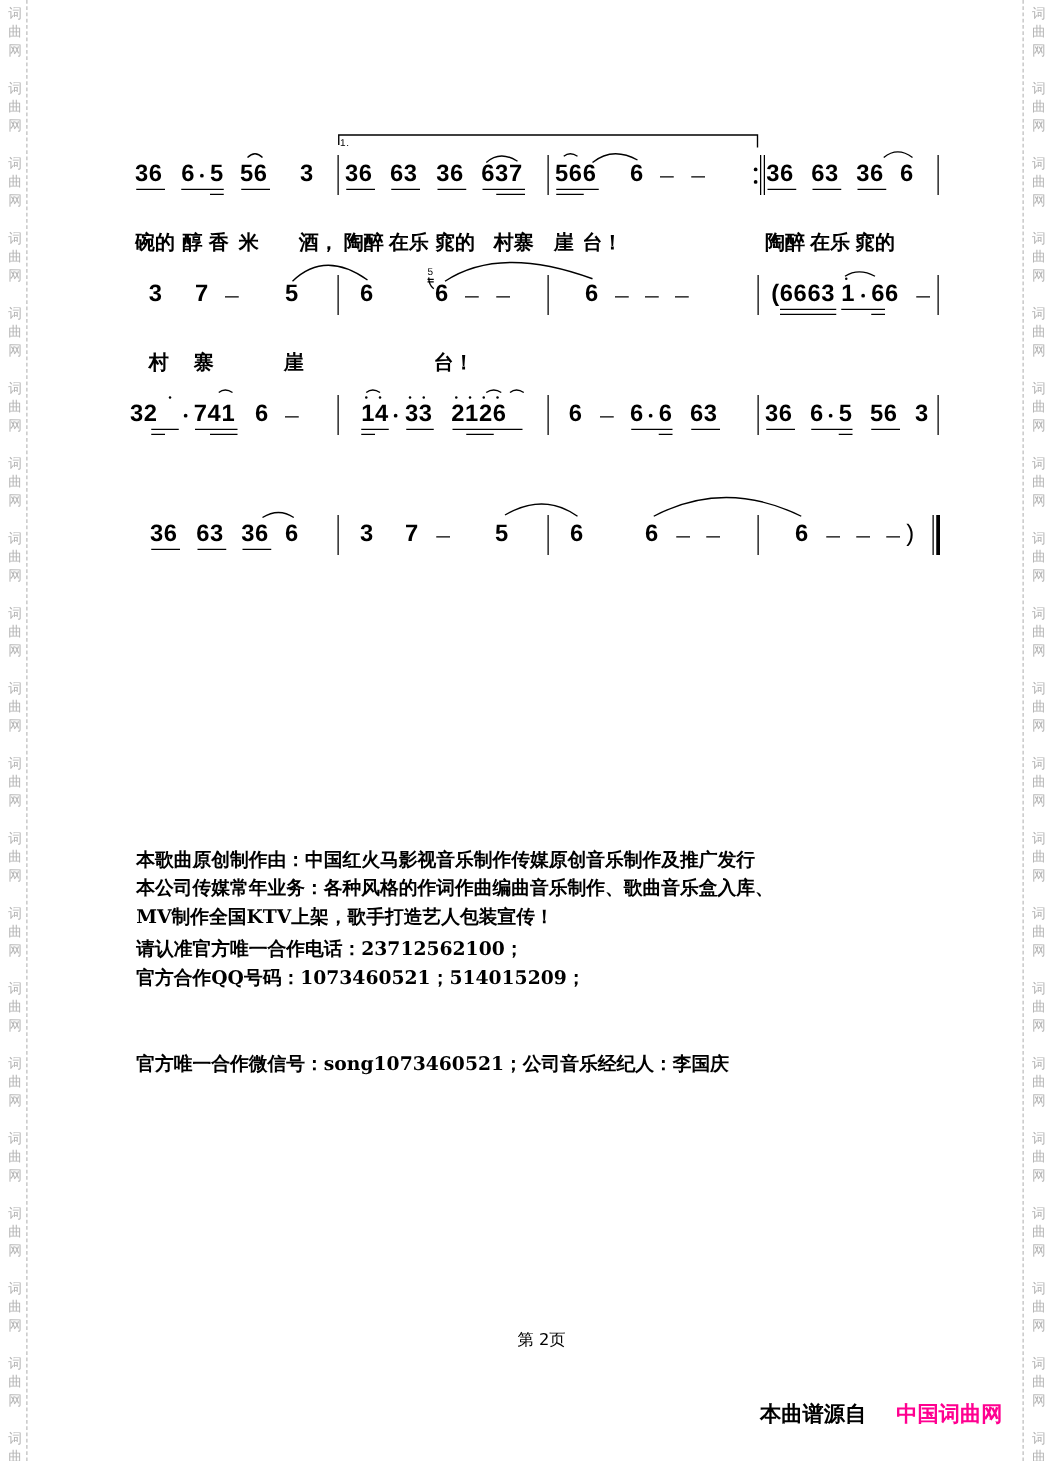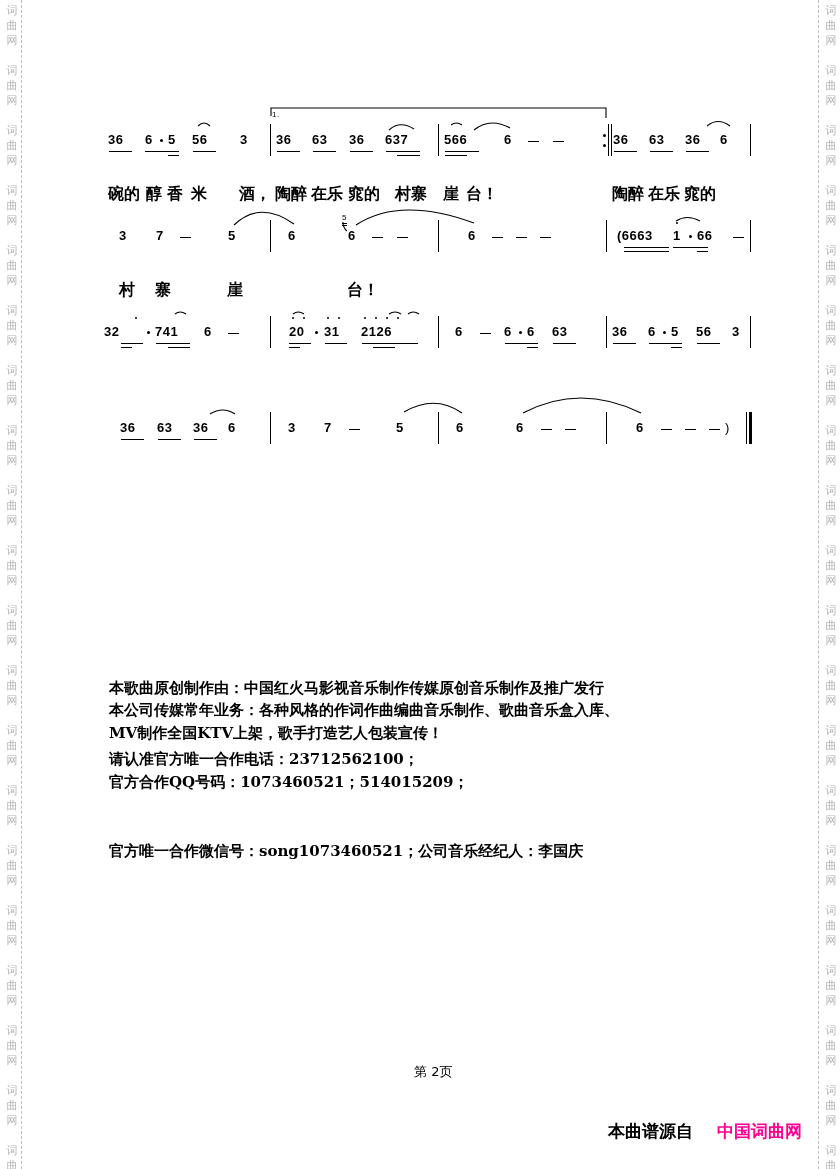--- a/index.html
+++ b/index.html
@@ -4,21 +4,21 @@
 <style>
   html, body { margin: 0; padding: 0; }
   body {
     width: 840px; height: 1169px; position: relative; overflow: hidden;
     background: #ffffff; font-family: "Liberation Sans", "DejaVu Sans", sans-serif; color: #000;
   }
   .side-line { position: absolute; top: 0; height: 1169px; width: 0; border-left: 1px dashed #bdbdbd; }
   .wm { position: absolute; width: 16px; font-size: 11px; line-height: 15px; color: #b5b5b5; text-align: center; font-family: "DejaVu Sans", sans-serif; }
   .note {
     position: absolute; font-family: "Liberation Sans", "DejaVu Sans", sans-serif;
-    font-weight: bold; font-size: 13px; line-height: 20px; white-space: nowrap; letter-spacing: 0.5px;
+    font-weight: bold; font-size: 19px; line-height: 20px; white-space: nowrap; letter-spacing: 0.5px;
   }
   .ul1 { position: absolute; height: 0; border-top: 1.4px solid #000; }
   .bar { position: absolute; width: 0; border-left: 1.4px solid #000; }
   .dash { position: absolute; width: 11px; height: 0; border-top: 1.4px solid #000; }
   .dot { position: absolute; width: 3px; height: 3px; background: #000; border-radius: 50%; }
   .lyric { position: absolute; font-size: 16px; font-weight: bold; white-space: nowrap; font-family: "DejaVu Sans", sans-serif; }
   .info { position: absolute; left: 109px; font-family: "DejaVu Serif", "Liberation Serif", serif; font-weight: bold; font-size: 15px; line-height: 22px; white-space: nowrap; }
   svg.arcs { position: absolute; left: 0; top: 0; }
   .pageno { position: absolute; left: 414px; top: 1063px; font-size: 13px; font-family: "DejaVu Sans", sans-serif; }
   .source { position: absolute; top: 1120px; font-size: 17px; font-weight: bold; font-family: "DejaVu Sans", sans-serif; }
@@ -204,27 +204,27 @@
   <div class="dot" style="left:135px;top:317px;width:2px;height:2px"></div>
   <div class="ul1" style="left:121px;top:343px;width:22px"></div>
   <div class="ul1" style="left:121px;top:347px;width:11px"></div>
   <div class="dot" style="left:147px;top:331px"></div>
   <span class="note" style="left:155px;top:322px">741</span>
   <div class="ul1" style="left:156px;top:343px;width:34px"></div>
   <div class="ul1" style="left:168px;top:347px;width:22px"></div>
   <span class="note" style="left:204px;top:322px">6</span>
   <div class="dash" style="left:228px;top:333px"></div>
   <div class="bar" style="left:270px;top:316px;height:32px"></div>
-  <span class="note" style="left:289px;top:322px">20</span>
+  <span class="note" style="left:289px;top:322px">14</span>
   <div class="dot" style="left:292px;top:317px;width:2px;height:2px"></div>
   <div class="dot" style="left:303px;top:317px;width:2px;height:2px"></div>
   <div class="ul1" style="left:289px;top:343px;width:22px"></div>
   <div class="ul1" style="left:289px;top:347px;width:11px"></div>
   <div class="dot" style="left:315px;top:331px"></div>
-  <span class="note" style="left:324px;top:322px">31</span>
+  <span class="note" style="left:324px;top:322px">33</span>
   <div class="dot" style="left:327px;top:317px;width:2px;height:2px"></div>
   <div class="dot" style="left:338px;top:317px;width:2px;height:2px"></div>
   <div class="ul1" style="left:325px;top:343px;width:22px"></div>
   <span class="note" style="left:361px;top:322px">2126</span>
   <div class="dot" style="left:364px;top:317px;width:2px;height:2px"></div>
   <div class="dot" style="left:375px;top:317px;width:2px;height:2px"></div>
   <div class="dot" style="left:386px;top:317px;width:2px;height:2px"></div>
   <div class="dot" style="left:397px;top:317px;width:2px;height:2px"></div>
   <div class="ul1" style="left:362px;top:343px;width:56px"></div>
   <div class="ul1" style="left:373px;top:347px;width:22px"></div>

